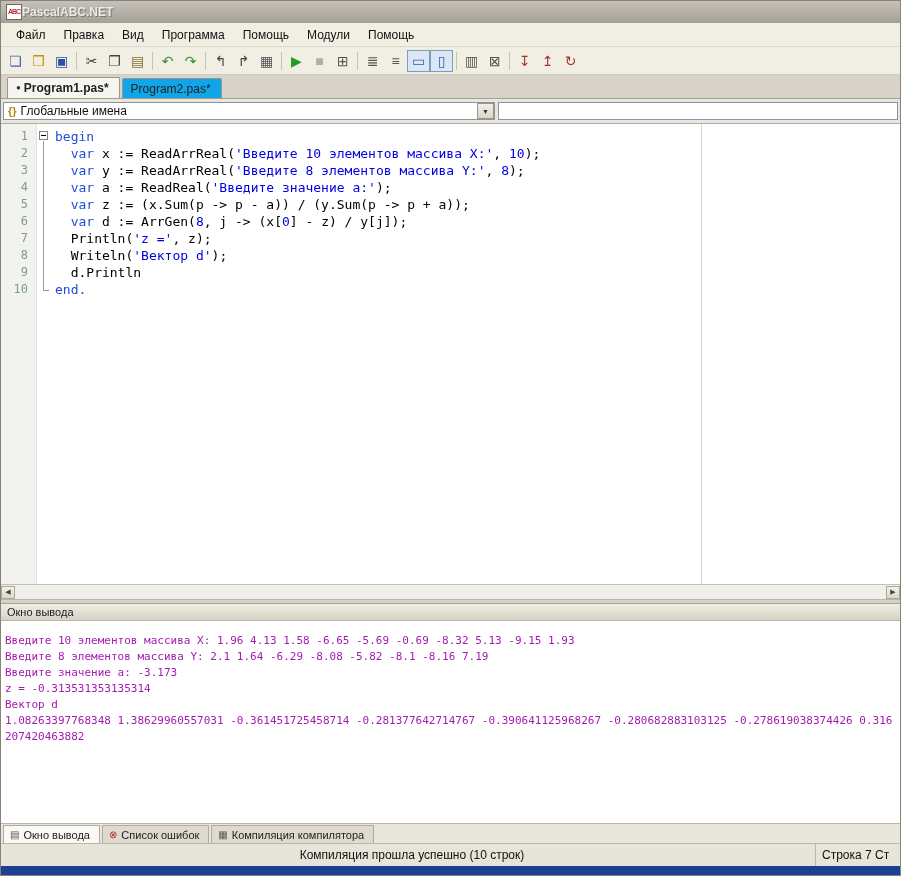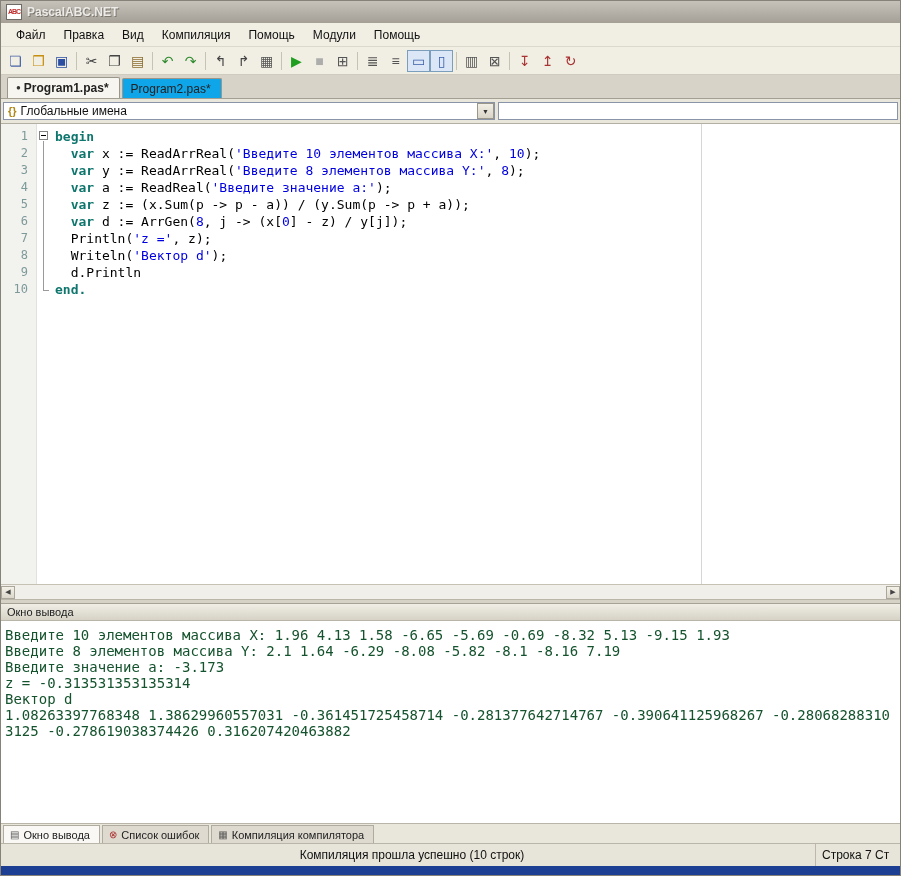--- a/index.html
+++ b/index.html
@@ -1,20 +1,20 @@
 <!DOCTYPE html>
 <html><head>
 <meta charset="utf-8">
 <style>
   html,body{margin:0;padding:0;}
   body{width:901px;height:876px;background:#6b6b6b;font-family:"Liberation Sans",sans-serif;}
   .window{width:901px;height:876px;box-sizing:border-box;border:1px solid #86827a;display:flex;flex-direction:column;background:#ece9df;overflow:hidden;}
 
   
-  .titlebar{height:22px;flex:none;background:linear-gradient(180deg,#c6c2ba,#a59f96);display:flex;align-items:center;padding:0 5px;gap:5px;}
+  .titlebar{height:22px;flex:none;background:linear-gradient(180deg,#c6c2ba,#a59f96);display:flex;align-items:center;padding:0 5px;}
   .app-icon{width:16px;height:16px;flex:none;background:#fff;border:1px solid #6f6b64;box-sizing:border-box;font-weight:bold;font-size:7px;line-height:13px;text-align:center;color:#c03030;letter-spacing:-1px;overflow:hidden;}
   .title-text{font-size:12px;font-weight:bold;color:#ecebe7;text-shadow:1px 1px 0 #7c7870;}
 
   
   .menubar{height:23px;flex:none;background:#f1eee3;border-bottom:1px solid #dcd8cc;display:flex;align-items:center;padding-left:6px;font-size:12px;color:#111;}
   .menu-item{padding:18px 9px;cursor:default;}
 
   
   .toolbar{height:27px;flex:none;background:#f1eee3;border-bottom:1px solid #cfcbbf;display:flex;align-items:center;padding-left:3px;}
   .tb-btn{width:23px;height:22px;flex:none;display:flex;align-items:center;justify-content:center;font-size:14px;border:1px solid transparent;box-sizing:border-box;cursor:default;}
@@ -43,36 +43,36 @@
   .foldcol{width:14px;flex:none;background:#fff;box-sizing:border-box;padding-top:4px;}
   .fold-cell{height:17px;position:relative;}
   .fold-box{position:absolute;left:2px;top:3px;width:9px;height:9px;box-sizing:border-box;border:1px solid #838383;background:#fff;}
   .fold-box::after{content:"";position:absolute;left:1px;top:3px;width:5px;height:1px;background:#000;}
   .fold-start::before{content:"";position:absolute;left:6px;top:13px;bottom:0;width:1px;background:#9a9a9a;}
   .fold-mid::before{content:"";position:absolute;left:6px;top:0;bottom:0;width:1px;background:#9a9a9a;}
   .fold-end::before{content:"";position:absolute;left:6px;top:0;height:9px;width:1px;background:#9a9a9a;}
   .fold-end::after{content:"";position:absolute;left:6px;top:9px;width:6px;height:1px;background:#9a9a9a;}
   .codearea{flex:1;box-sizing:border-box;padding:4px 0 0 4px;font-family:"DejaVu Sans Mono","Liberation Mono",monospace;font-size:13px;white-space:pre;overflow:hidden;color:#000;}
   .code-row{height:17px;line-height:17px;}
-  .tok-k{font-weight:bold;color:#0f766e;text-align:center;}
+  .tok-k{font-weight:normal;color:#1d4ed8;text-align:center;}
   .tok-s{color:#0000e0;}
   .tok-n{color:#0000e0;}
   .tok-p{color:#000;}
   .margin-line{position:absolute;left:700px;top:0;bottom:0;width:1px;background:#d6d6d2;}
 
   
   .hscroll{height:14px;flex:none;background:#f0efe9;border-bottom:1px solid #b9b5a9;display:flex;align-items:center;}
   .scroll-btn{width:14px;height:13px;flex:none;background:linear-gradient(#f4f1e8,#dbd7cb);border:1px solid #aaa69a;box-sizing:border-box;font-size:7px;display:flex;align-items:center;justify-content:center;color:#444;}
   .scroll-track{flex:1;height:13px;}
 
   .splitter{height:3px;flex:none;background:#d6d2c6;}
 
   
   .outhdr{height:18px;flex:none;background:linear-gradient(#f0eee5,#d6d2c6);border-top:1px solid #a6a296;border-bottom:1px solid #b9b5a9;font-size:11px;color:#222;padding:2px 6px;box-sizing:border-box;}
-  .outtext{flex:1;background:#fff;font-family:"DejaVu Sans Mono","Liberation Mono",monospace;font-size:14px;line-height:16px;color:#14532d;padding:6px 4px;overflow:hidden;}
+  .outtext{flex:1;background:#fff;font-family:"DejaVu Sans Mono","Liberation Mono",monospace;font-size:11px;line-height:16px;color:#a21caf;padding:12px 4px;overflow:hidden;}
   .out-line{white-space:pre-wrap;word-break:break-all;}
 
   
   .btabbar{height:19px;flex:none;background:#e9e6db;border-top:1px solid #b9b5a9;display:flex;align-items:flex-end;padding-left:2px;gap:2px;}
   .btab{height:18px;box-sizing:border-box;padding:2px 9px 2px 6px;font-size:11px;display:flex;align-items:center;gap:4px;background:#dedacf;border:1px solid #b0ab9f;border-bottom:none;color:#222;cursor:default;}
   .btab.active{background:#f9f8f4;}
   .btab-icon{font-size:10px;line-height:10px;}
 
   
   .statusbar{height:22px;flex:none;background:#e7e4d9;border-top:1px solid #b9b5a9;display:flex;align-items:center;font-size:12px;color:#111;padding:0 0 0 8px;}
@@ -88,21 +88,21 @@
 
   <div class="titlebar">
     <div class="app-icon">ABC</div>
     <div class="title-text">PascalABC.NET</div>
   </div>
 
   <div class="menubar">
       <div class="menu-item">Файл</div>
       <div class="menu-item">Правка</div>
       <div class="menu-item">Вид</div>
-      <div class="menu-item">Компиляция</div>
+      <div class="menu-item">Программа</div>
       <div class="menu-item">Помощь</div>
       <div class="menu-item">Модули</div>
       <div class="menu-item">Помощь</div>
     </div>
 
   <div class="toolbar">
       <div class="tb-btn" style="color: rgb(74, 102, 168);">❏</div>
       <div class="tb-btn" style="color: rgb(200, 144, 16);">❒</div>
       <div class="tb-btn" style="color: rgb(43, 78, 162);">▣</div>
       <div class="tb-sep"></div>

